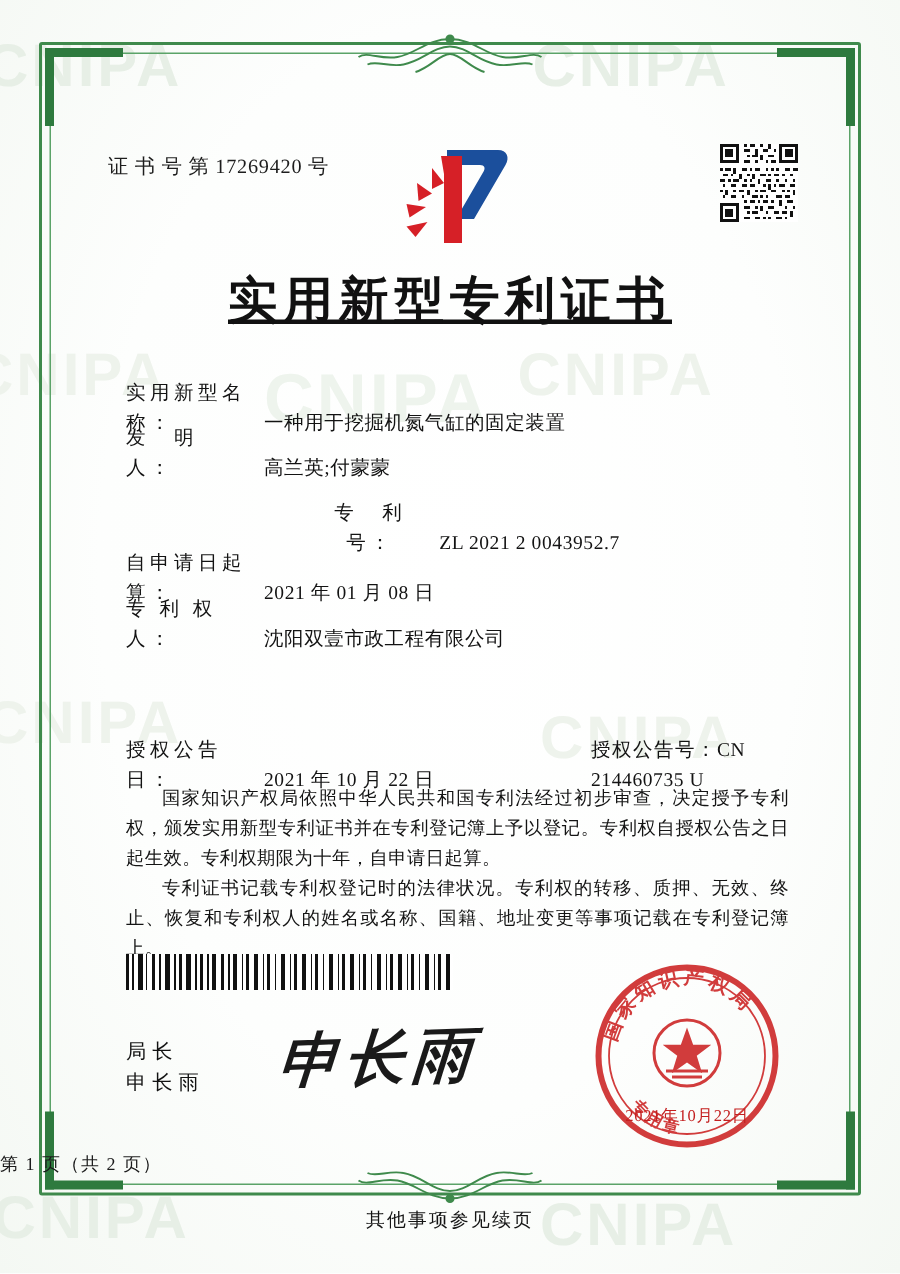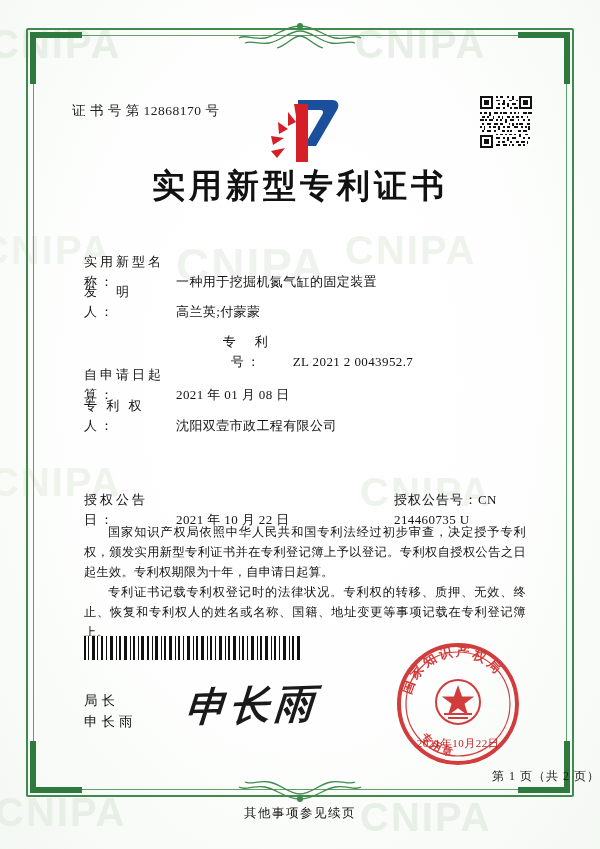--- a/index.html
+++ b/index.html
@@ -76,23 +76,24 @@
   
   .logo{position:absolute;left:258px;top:96px;width:84px;height:72px;}
 
   
   .qr{
     position:absolute;right:68px;top:96px;width:52px;height:52px;
     background:#fff;
   }
 
   .title{
-    position:absolute;left:0;right:0;top:164px;text-align:center;
+    position:absolute;left:0;right:0;top:178px;text-align:center;
     font-size:33px;font-weight:700;color:#111;letter-spacing:4px;
     font-family:"DejaVu Serif","Liberation Serif",serif;
+    text-decoration:underline;
   }
 
   .field{
     position:absolute;left:84px;right:70px;
     font-size:13px;color:#131313;line-height:20px;
   }
   .f-label{display:inline-block;width:92px;letter-spacing:3px;}
   .f-value{letter-spacing:.4px;}
 
   .f1{top:252px;}
@@ -135,21 +136,21 @@
   
   .seal{
     position:absolute;right:78px;top:640px;width:128px;height:128px;
   }
   .seal-date{
     position:absolute;right:78px;top:736px;width:128px;
     text-align:center;font-size:11px;color:#c42020;letter-spacing:.5px;
   }
 
   .page-num{
-    position:absolute;left:0;right:0;top:768px;text-align:right;
+    position:absolute;left:0;right:0;top:768px;text-align:left;
     font-size:12px;color:#1b1b1b;letter-spacing:1px;
   }
   .footnote{
     position:absolute;left:0;right:0;top:805px;text-align:center;
     font-size:12.5px;color:#141414;letter-spacing:1.5px;
   }
 </style>
 </head>
 <body>
 
@@ -189,21 +190,21 @@
       <path d="M95 26 C80 26 72 16 60 14 C48 12 40 18 34 14"></path>
       <path d="M95 26 C110 26 118 16 130 14 C142 12 150 18 156 14"></path>
       <path d="M95 21 C84 21 76 11 64 9 C54 7 46 12 40 9"></path>
       <path d="M95 21 C106 21 114 11 126 9 C136 7 144 12 150 9"></path>
       <circle cx="95" cy="26" r="2.4" fill="#3f8a4c"></circle>
     </g>
   </svg>
 
   <div class="content">
 
-    <div class="cert-no">证 书 号 第 12868170 号</div>
+    <div class="cert-no">证 书 号 第 17269420 号</div>
 
     <svg class="logo" viewBox="0 0 84 72">
       <path d="M40 4 L74 4 C80 4 82 9 79 14 L58 50 L46 50 L64 19 C66 16 65 14 62 14 L40 14 Z" fill="#1b4f9c"></path>
       <path d="M36 8 L50 8 L50 66 L38 66 L38 20 Z" fill="#d62027"></path>
       <path d="M30 16 L38 26 L30 30 Z" fill="#d62027"></path>
       <path d="M20 26 L30 33 L21 38 Z" fill="#d62027"></path>
       <path d="M13 40 L26 42 L15 49 Z" fill="#d62027"></path>
       <path d="M13 55 L27 52 L19 62 Z" fill="#d62027"></path>
     </svg>
 

